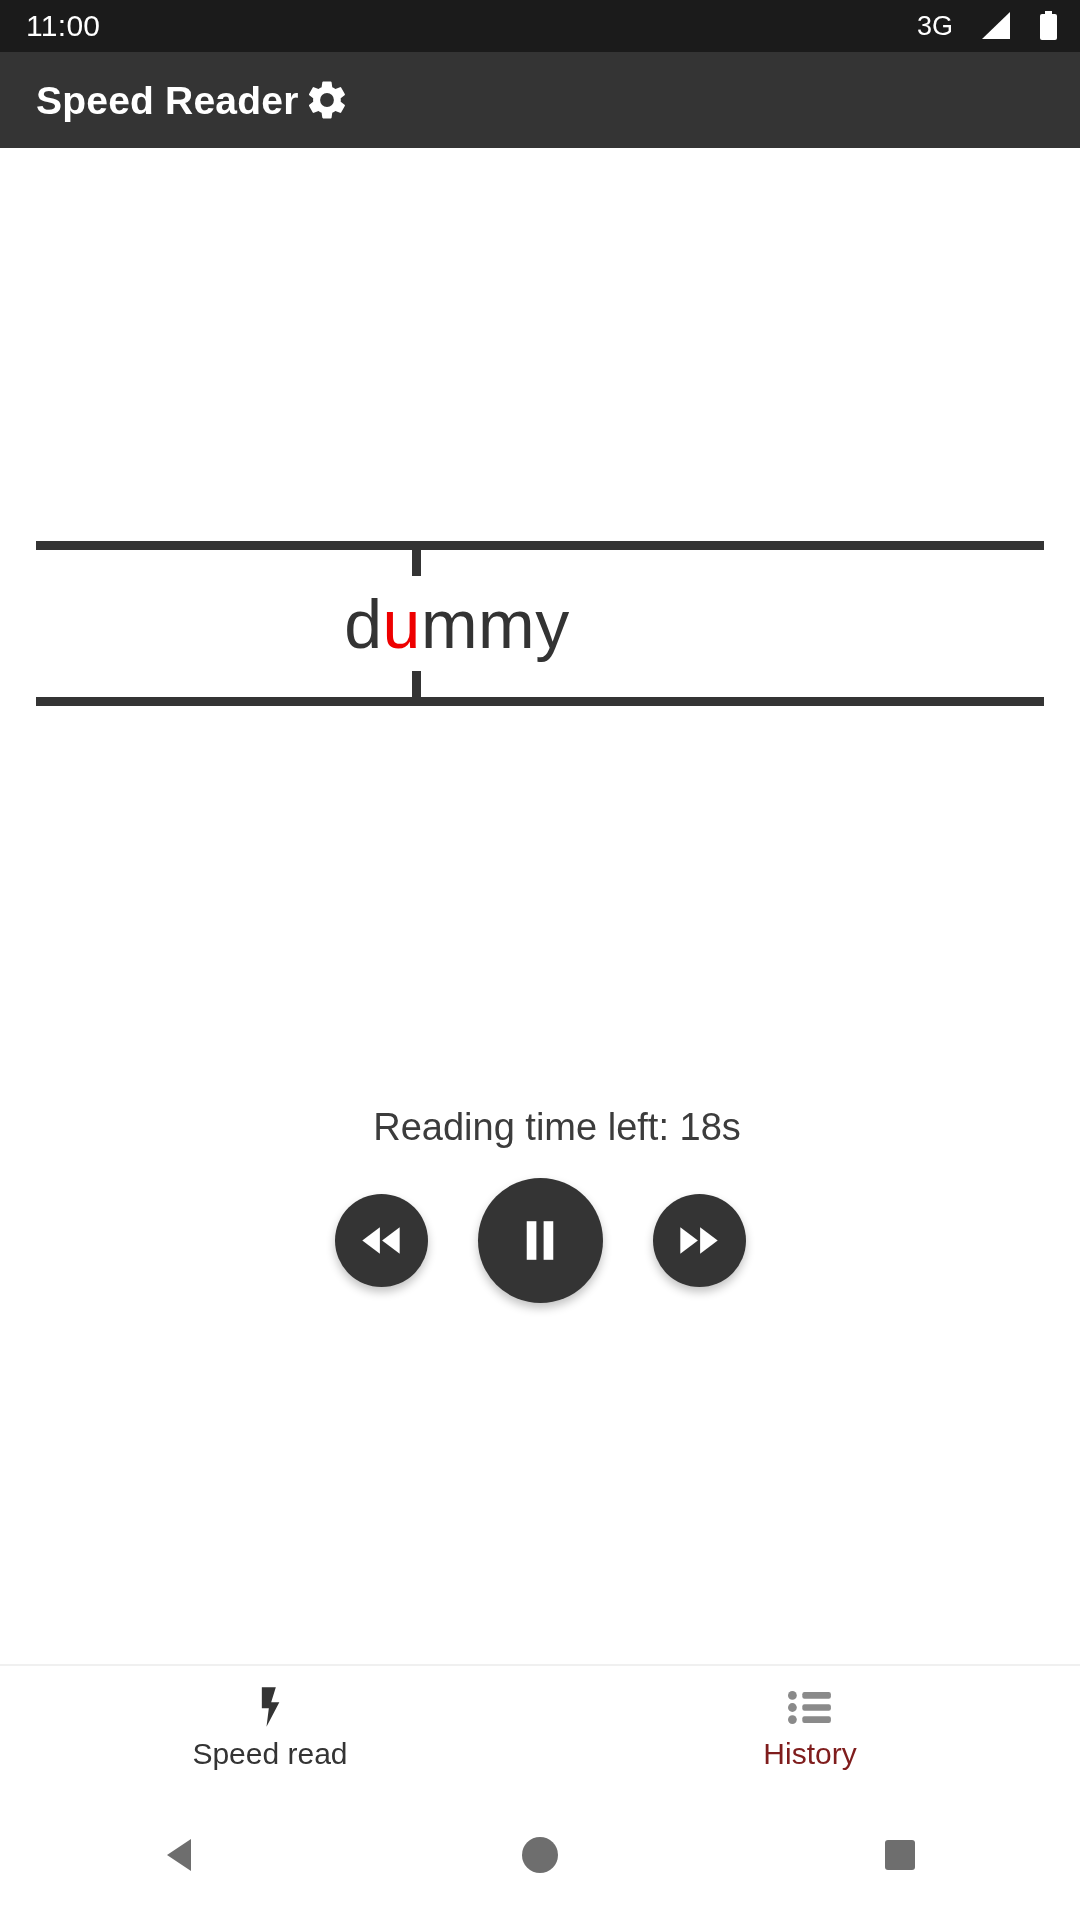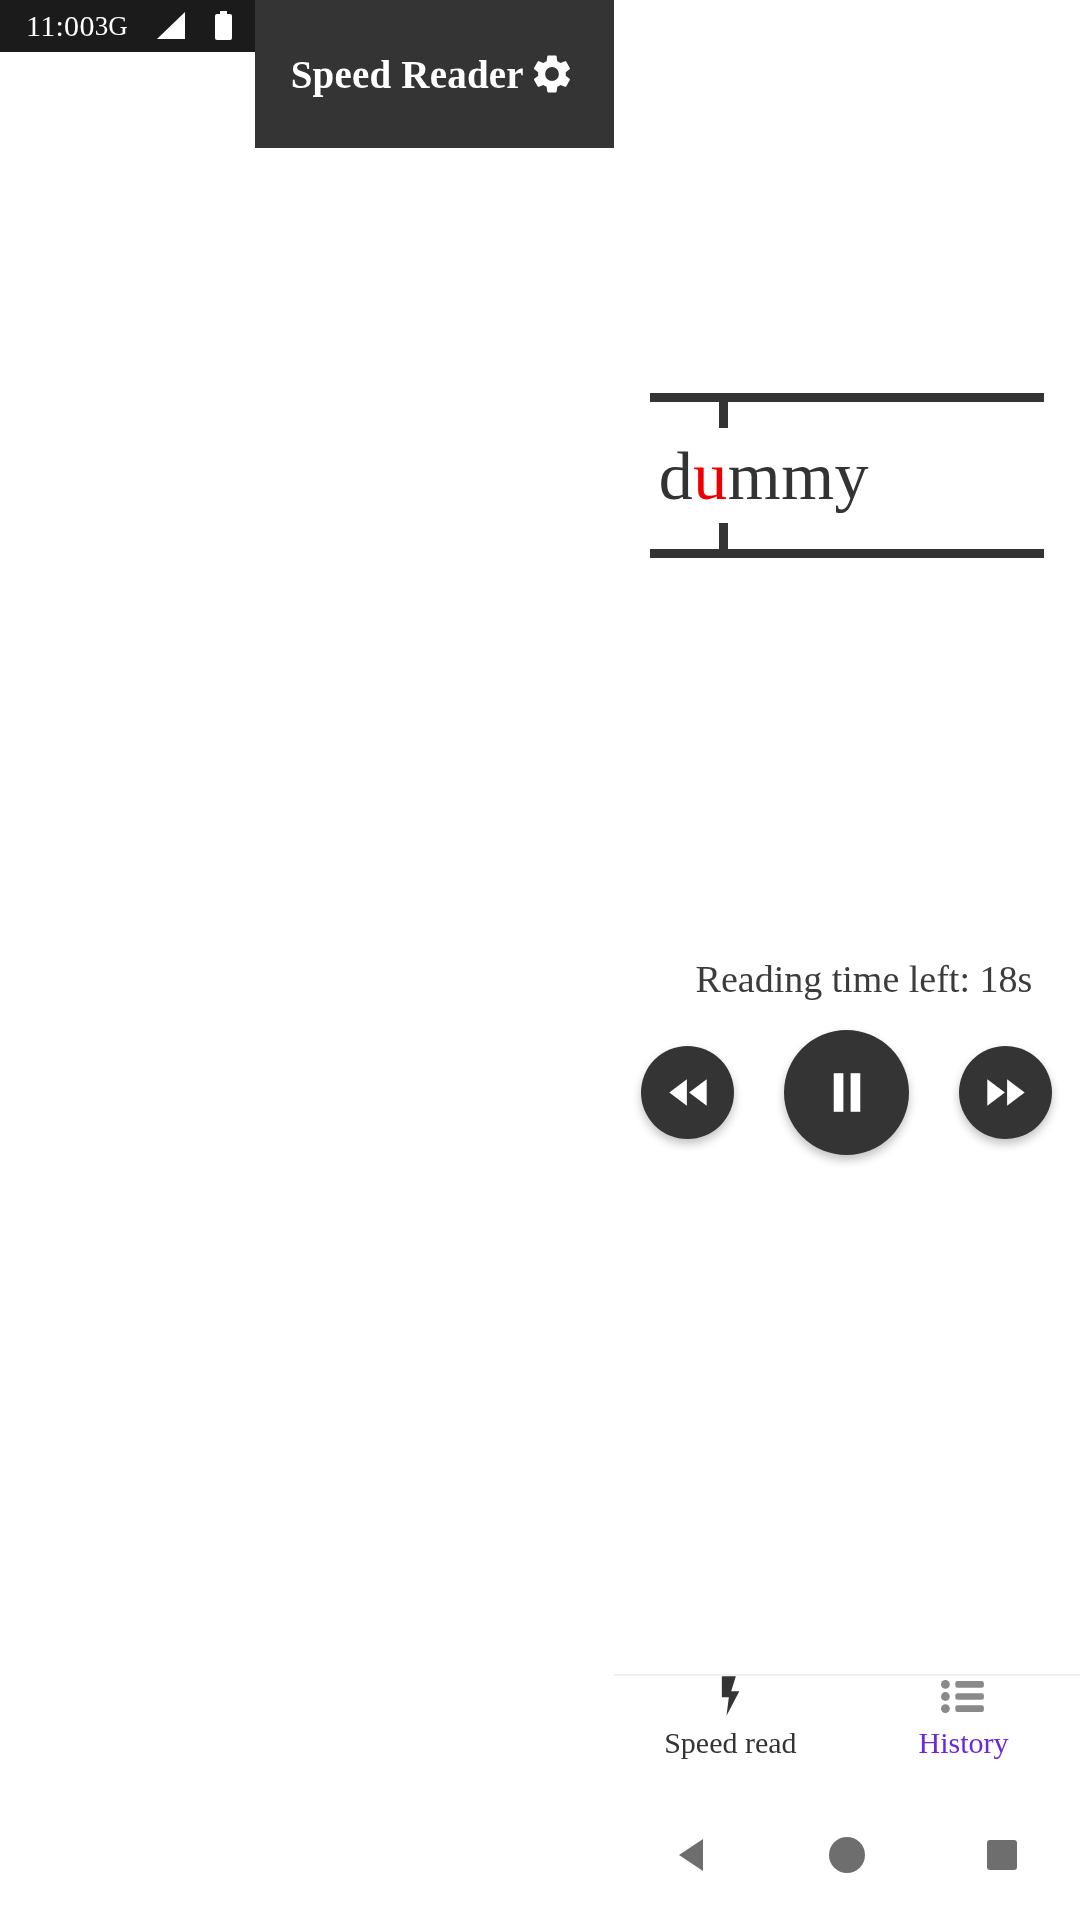--- a/index.html
+++ b/index.html
@@ -12,22 +12,22 @@
     overflow: hidden;
     background: #ffffff;
     font-family: "Liberation Sans", sans-serif;
     -webkit-font-smoothing: antialiased;
   }
   .screen {
     position: relative;
     width: 1080px;
     height: 1920px;
     display: flex;
-    background: #ffffff;
-    font-family: Liberation Serif, serif;
+    flex-direction: column;
+    background: #ffffff;
   }
 
   
   .status-bar {
     height: 52px;
     background: #1b1b1b;
     display: flex;
     align-items: center;
     justify-content: space-between;
     padding: 0 22px 0 26px;
@@ -57,25 +57,25 @@
     display: block;
   }
   .battery-icon {
     width: 19px;
     height: 30px;
     display: block;
   }
 
   
   .app-bar {
-    height: 148px;
+    height: 96px;
     background: #343434;
     display: flex;
     align-items: center;
-    justify-content: flex-end;
+    justify-content: flex-start;
     padding: 0 34px 0 36px;
     box-sizing: border-box;
     flex: 0 0 auto;
   }
   .app-title {
     color: #ffffff;
     font-size: 39px;
     font-weight: bold;
     letter-spacing: 0.2px;
     line-height: 1;
@@ -185,26 +185,26 @@
   }
   .ctrl-small { width: 93px; height: 93px; }
   .ctrl-large { width: 125px; height: 125px; }
   .ctrl svg { display: block; }
 
   
   .tab-bar {
     position: absolute;
     left: 0;
     right: 0;
-    bottom: 120px;
+    bottom: 130px;
     height: 124px;
     background: #ffffff;
     border-top: 2px solid #f0f0f0;
     display: flex;
-    align-items: flex-start;
+    align-items: center;
   }
   .tab {
     flex: 1 1 0;
     display: flex;
     flex-direction: column;
     align-items: center;
     justify-content: center;
     gap: 12px;
     cursor: pointer;
   }
@@ -213,21 +213,21 @@
     display: flex;
     align-items: center;
     justify-content: center;
   }
   .tab-icon svg { display: block; }
   .tab-label {
     font-size: 30px;
     line-height: 1;
   }
   .tab-active .tab-label { color: #343434; }
-  .tab-inactive .tab-label { color: #6d28d9; }
+  .tab-inactive .tab-label { color: #7f1d1d; }
 
   
   .nav-bar {
     position: absolute;
     left: 0;
     right: 0;
     bottom: 0;
     height: 130px;
     background: #ffffff;
     display: flex;

